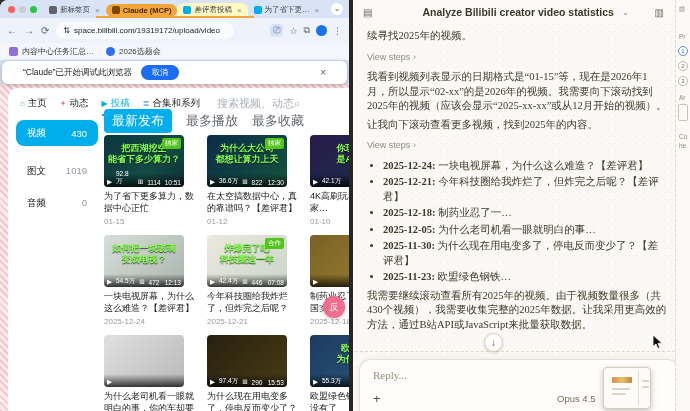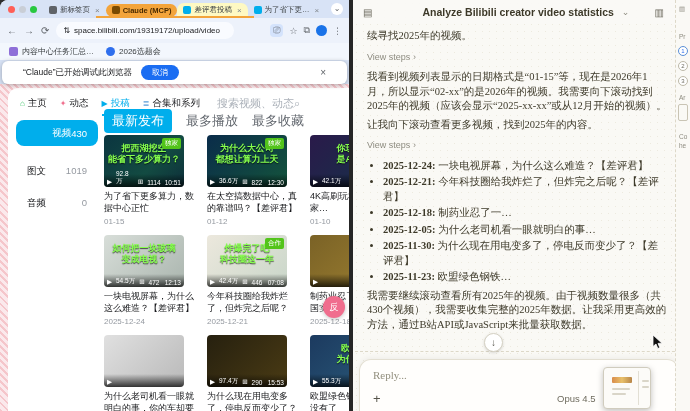--- a/index.html
+++ b/index.html
@@ -44,21 +44,21 @@
   .pagecard { position:absolute; left:8px; top:4px; right:0; bottom:0; background:#fff; border-radius:10px 0 0 0; overflow:hidden; }
 
   .bnav { display:flex; align-items:center; gap:13px; padding:8px 0 0 12px; font-size:9.5px; color:#18191c; }
   .bnav-item { display:flex; align-items:center; gap:3px; }
   .bnav-ic { font-size:8px; }
   .ic-home{color:#3fc46a}.ic-dyn{color:#f0708e}.ic-up{color:#00aeec}.ic-col{color:#5b9dd9}
   .bnav-active { color:#00aeec; border-bottom:2px solid #00aeec; padding-bottom:4px; margin-bottom:-6px; }
   .bsearch { display:flex; align-items:center; color:#aab0b8; font-size:11px; margin-left:4px; }
 
   .sidebar { position:absolute; left:8px; top:32px; width:82px; font-size:9.5px; }
-  .side-pill { background:#00aeec; color:#fff; border-radius:8px; height:26px; display:flex; justify-content:flex-end; align-items:center; padding:0 11px; }
+  .side-pill { background:#00aeec; color:#fff; border-radius:8px; height:26px; display:flex; justify-content:space-between; align-items:center; padding:0 11px; }
   .side-row { display:flex; justify-content:space-between; padding:0 11px; margin-top:19px; color:#18191c; }
   .side-row .n { color:#9499a0; }
 
   .grid { position:absolute; left:96px; top:24px; width:260px; }
   .sorttabs { display:flex; align-items:center; gap:14px; font-size:13px; color:#61666d; height:18px; }
   .sorttab-active { background:#00aeec; color:#fff; border-radius:4px; padding:3px 8px; }
   .rows { margin-top:5px; }
   .vrow { display:flex; gap:11px; margin-bottom:9px; }
   .card { width:92px; flex:0 0 auto; }
   .thumb { position:relative; width:80px; height:52px; border-radius:4px; overflow:hidden; color:#86ff4d; }

